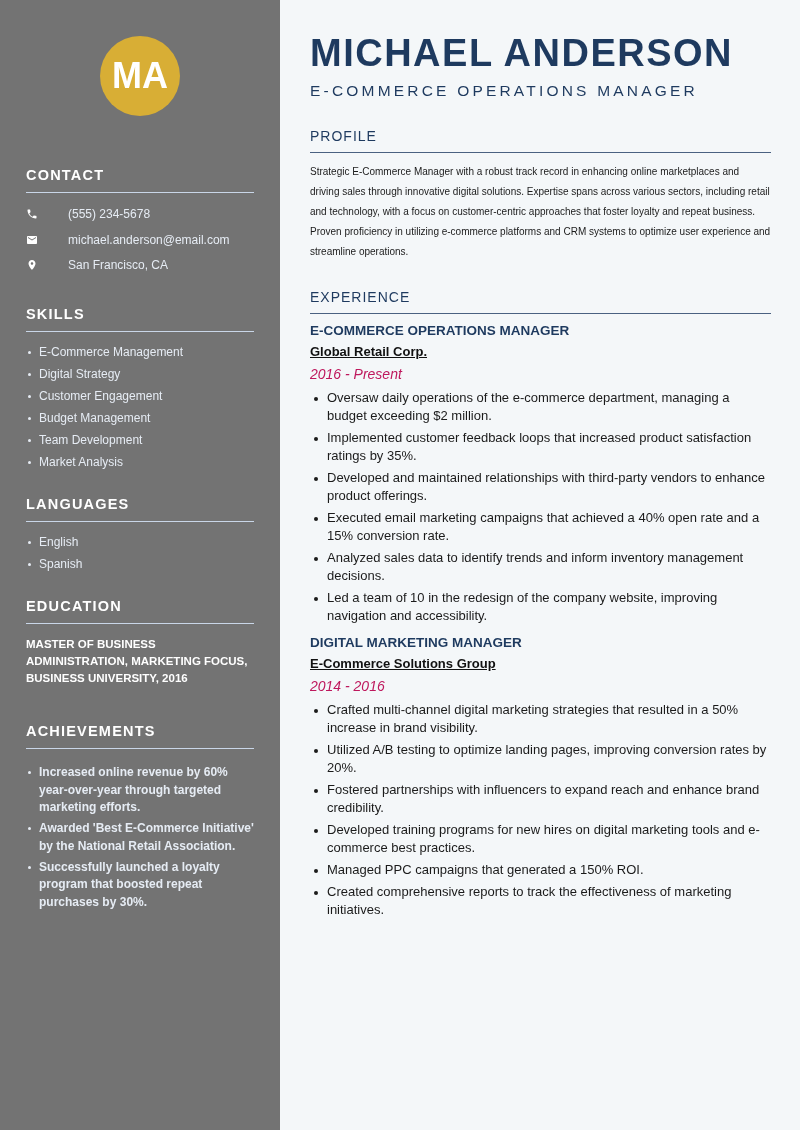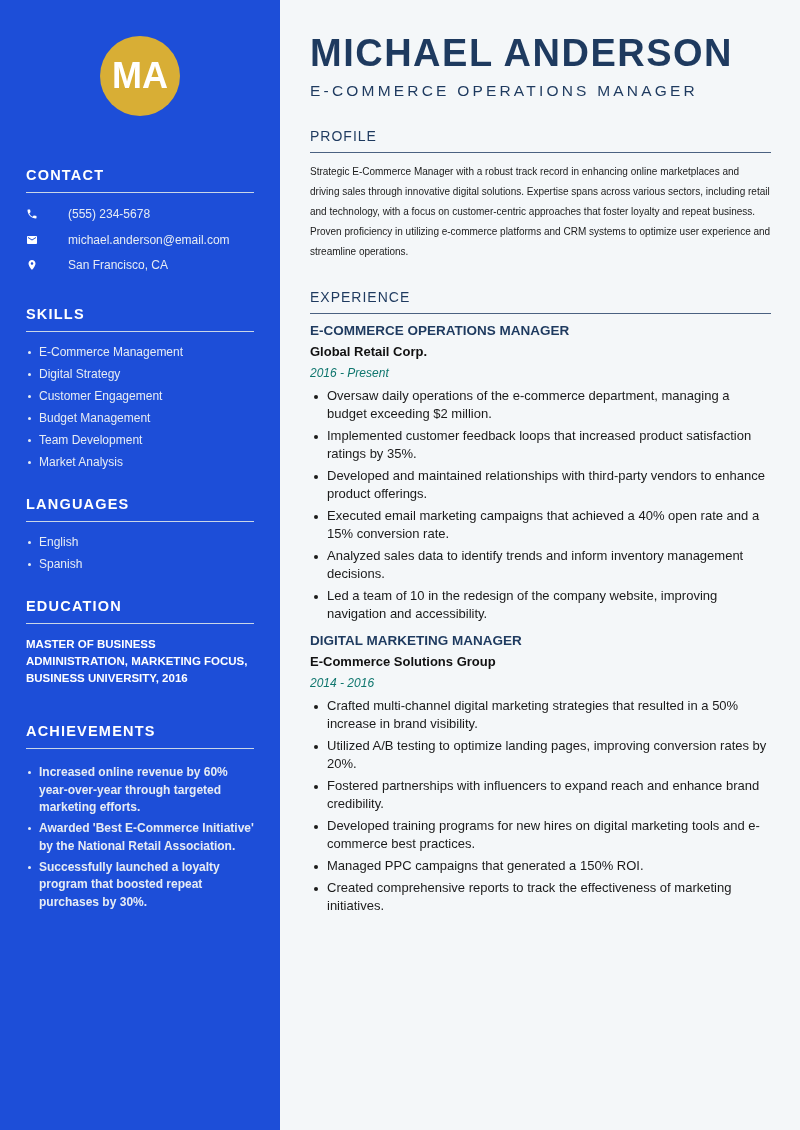--- a/index.html
+++ b/index.html
@@ -5,21 +5,21 @@
     * { margin: 0; padding: 0; box-sizing: border-box; }
     html, body { width: 800px; height: 1130px; overflow: hidden; }
     body {
       font-family: "Liberation Sans", "DejaVu Sans", sans-serif;
       background: #f4f7f9;
       position: relative;
     }
     .sidebar {
       position: absolute; left: 0; top: 0;
       width: 280px; height: 1130px;
-      background: #1d4ed8;
+      background: #737373;
       color: #ffffff;
       padding: 36px 26px 0 26px;
     }
     .avatar {
       width: 80px; height: 80px;
       border-radius: 50%;
       background: #d8ae35;
       margin: 0 auto;
       display: flex; align-items: center; justify-content: center;
       font-weight: 700; font-size: 36px; color: #ffffff;
@@ -84,23 +84,24 @@
     }
     .exp-section { margin-top: 27px; }
     .job { margin-bottom: 10px; }
     .job-title {
       font-size: 13.5px; font-weight: 700; color: #1e3a5f;
       margin-top: 4px;
     }
     .job-company {
       font-size: 13px; font-weight: 700; color: #111111;
       margin-top: 6px;
+      text-decoration: underline;
     }
     .job-dates {
-      font-size: 12px; font-style: italic; color: #0f766e;
+      font-size: 14px; font-style: italic; color: #be185d;
       margin-top: 7px; margin-bottom: 7px;
     }
     .job-bullets { list-style: none; }
     .job-bullets li {
       position: relative;
       padding-left: 17px;
       font-size: 13px; line-height: 18px; color: #1b1b1b;
       margin-bottom: 4px;
     }
     .job-bullets li::before {

